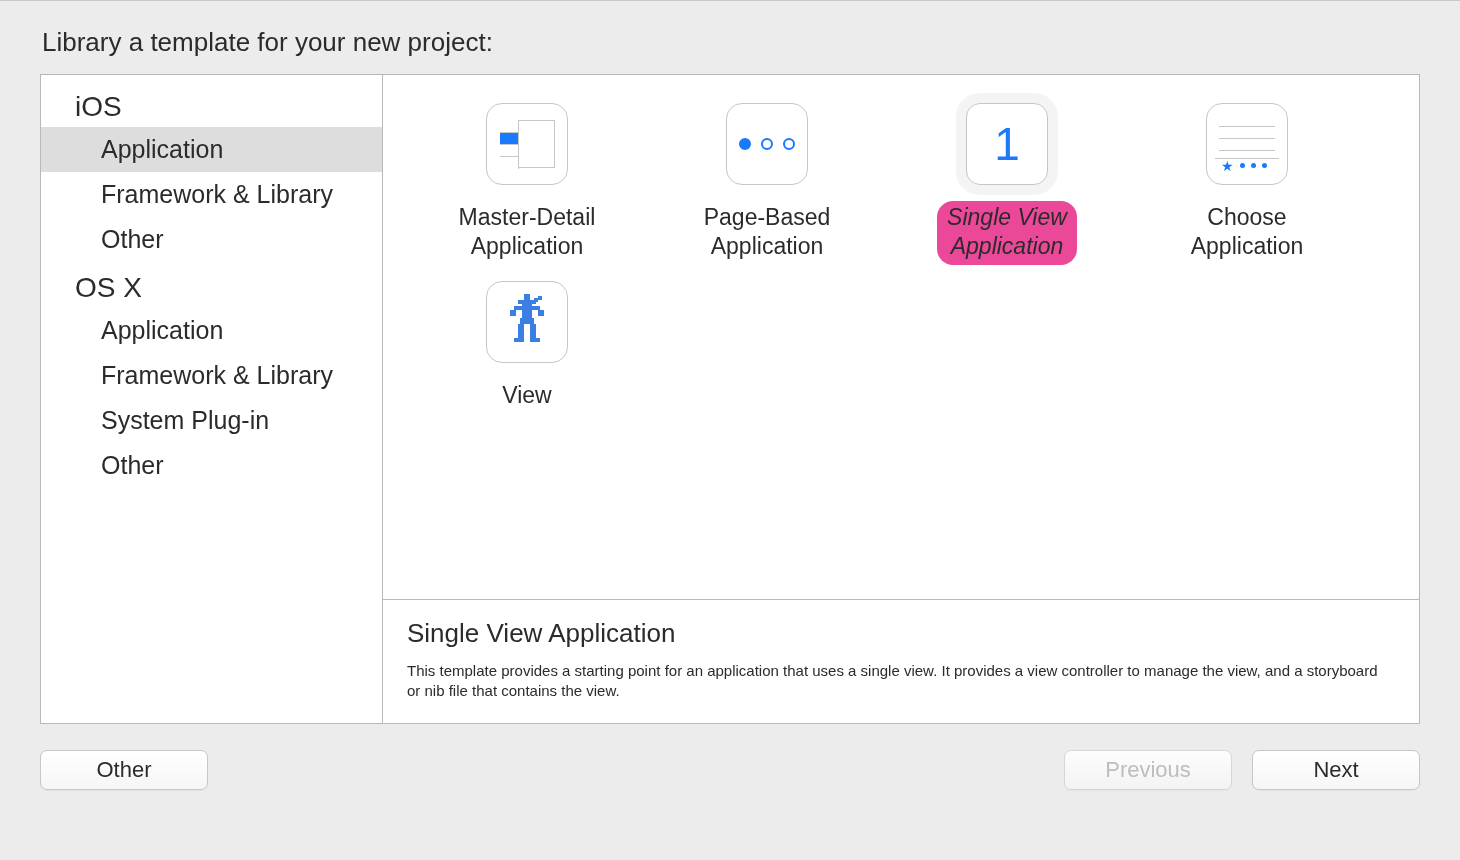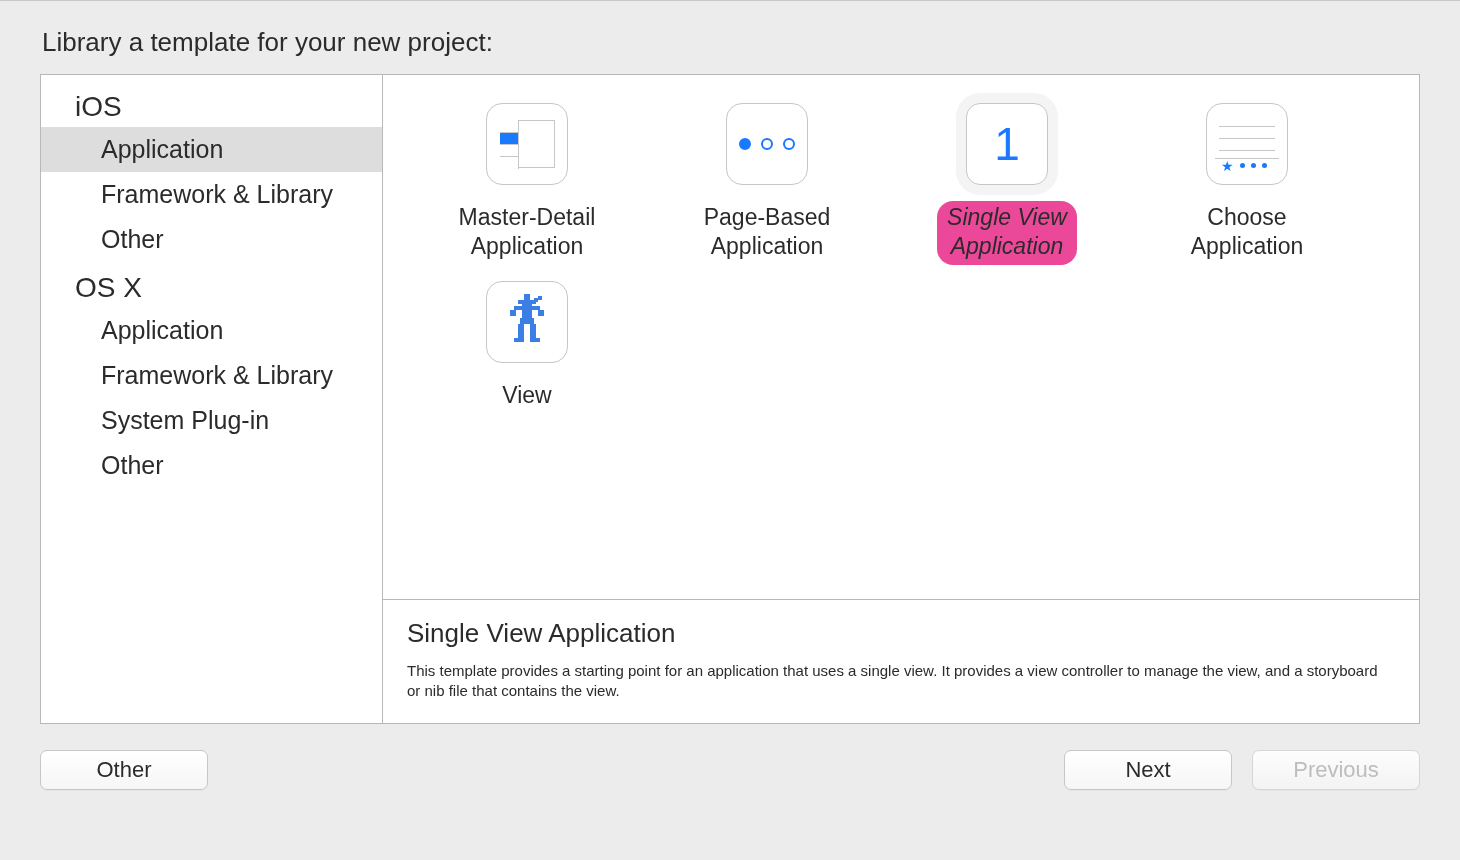--- a/index.html
+++ b/index.html
@@ -294,18 +294,18 @@
         <div class="desc-body">This template provides a starting point for an application that uses a single view. It provides a view controller to manage the view, and a storyboard or nib file that contains the view.</div>
       </div>
 
     </div>
 
   </div>
 
   <div class="footer">
     <div class="btn">Other</div>
     <div class="footer-right">
+      <div class="btn disabled">Previous</div>
       <div class="btn">Next</div>
-      <div class="btn disabled">Previous</div>
     </div>
   </div>
 
 </div>
 
 </body></html>

